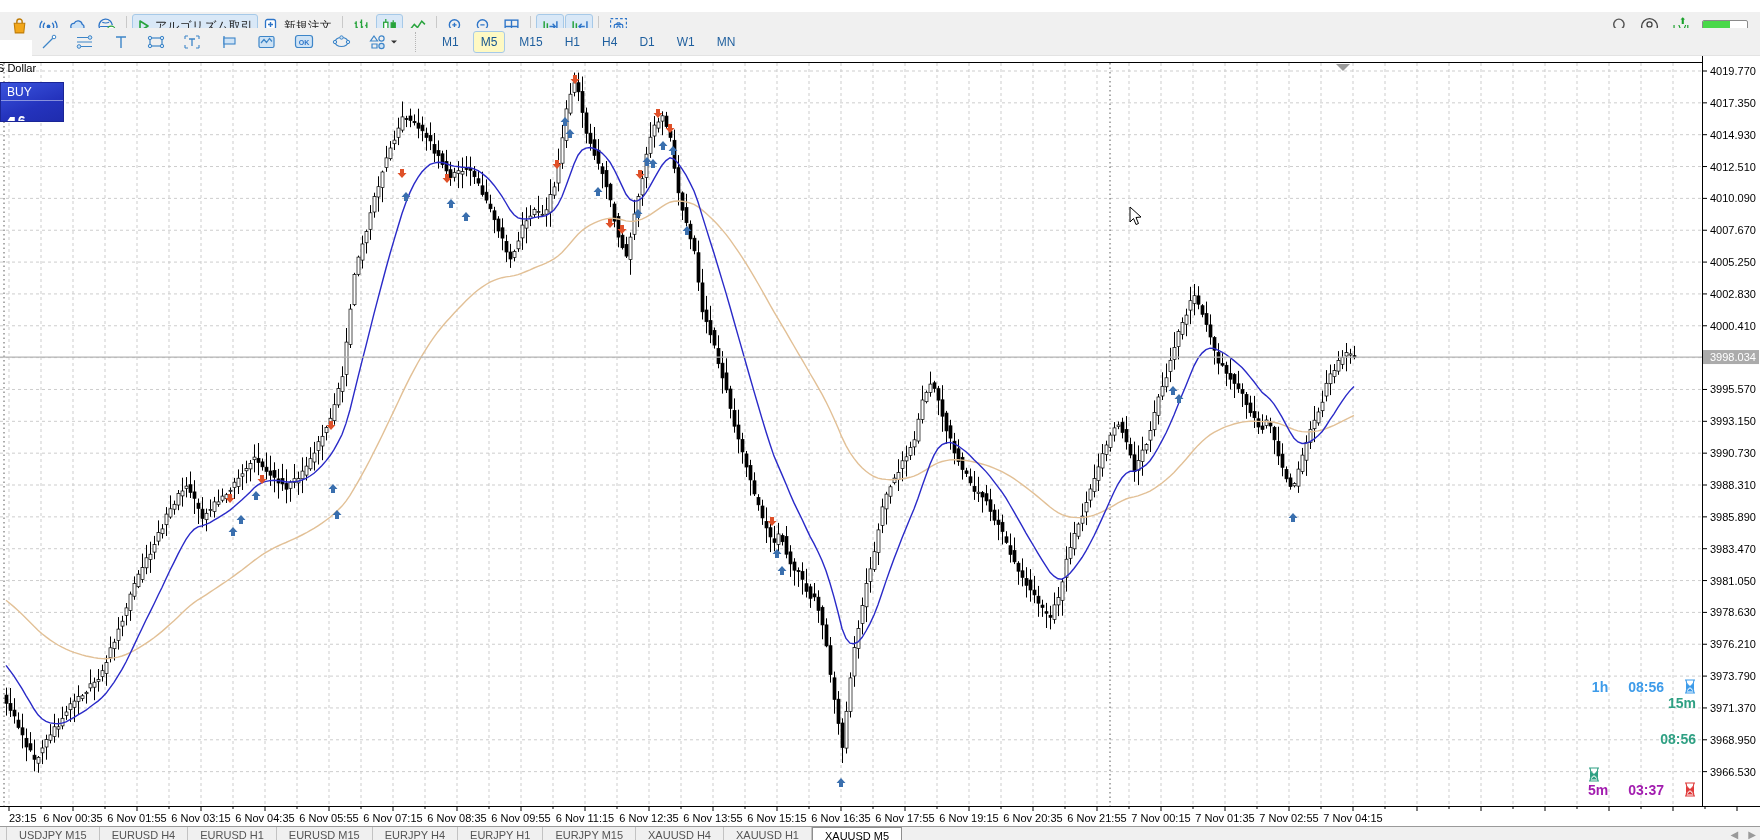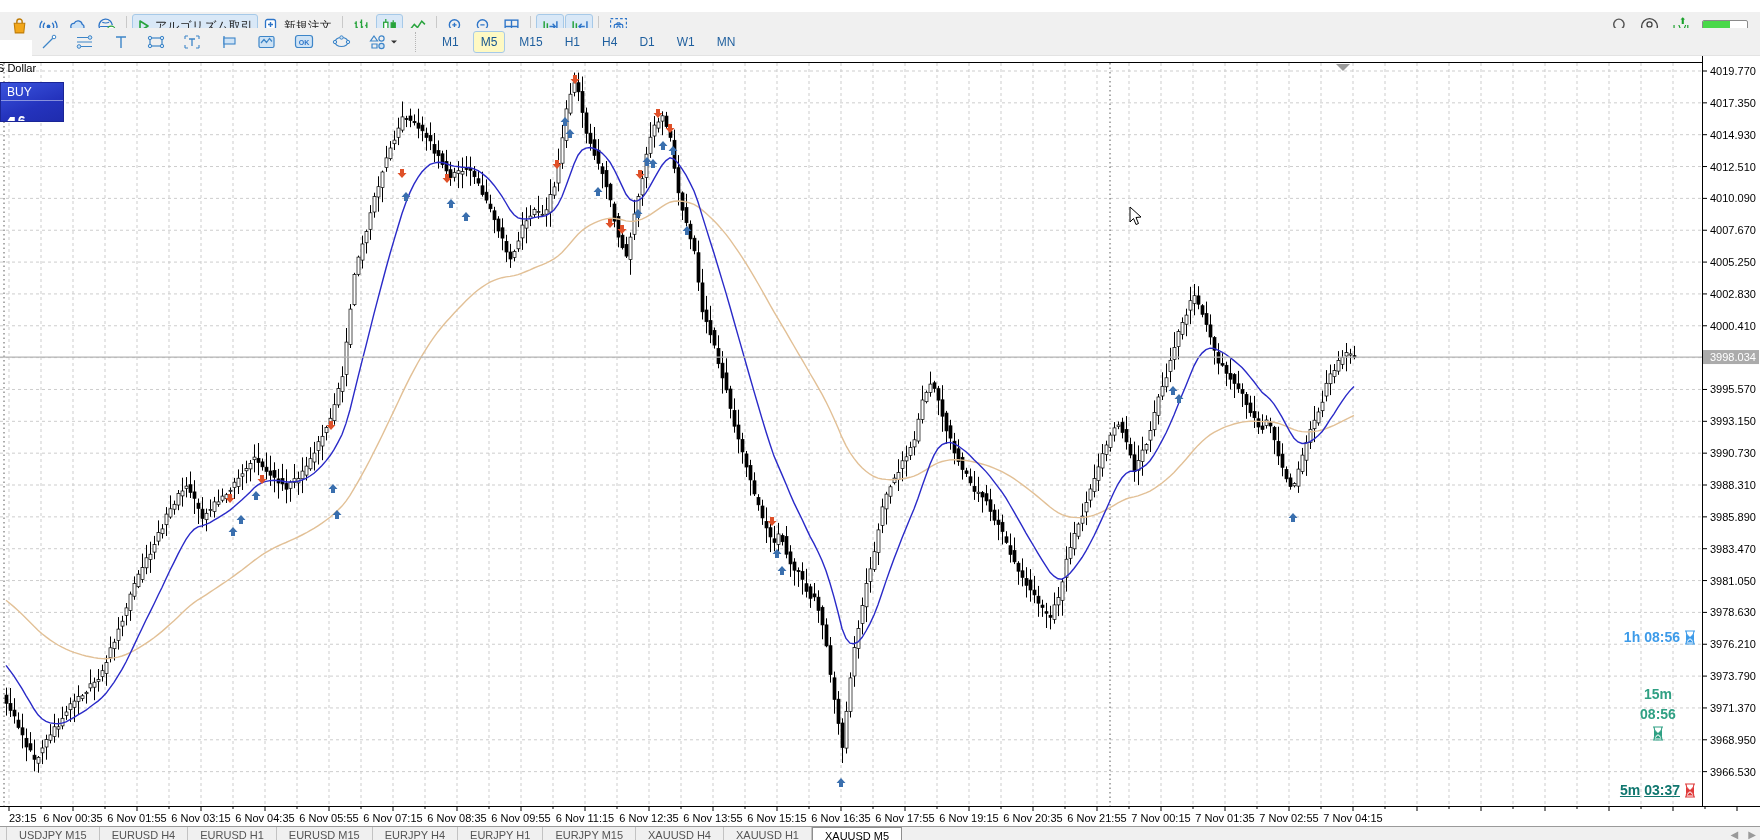--- a/index.html
+++ b/index.html
@@ -28,22 +28,22 @@
   #chart-region { position:absolute; top:56px; left:0; width:1760px; height:770px; background:#fff; }
   #chart-svg { position:absolute; top:0; left:0; }
   #chart-title { position:absolute; top:6px; left:-3px; font-size:11px; color:#000; }
   #buy-panel { position:absolute; top:26px; left:0; width:64px; height:40px;
                background:linear-gradient(160deg,#3a54dd 0%,#2433bd 60%,#1f2cae 100%);
                border:1px solid #1a2596; color:#fff; overflow:hidden; }
   #buy-panel .buy-lab { font-size:12px; padding:2px 0 1px 6px; border-bottom:1px solid rgba(255,255,255,.45); }
   #buy-panel .buy-price { font-size:30px; font-weight:bold; padding-left:0; line-height:40px; }
   #buy-panel sup { font-size:14px; }
   #timer-box { position:absolute; right:64px; bottom:28px; text-align:right; }
-  .timer-row { display:flex; justify-content:flex-end; align-items:center; gap:4px;
-               font-size:14px; font-weight:bold; line-height:16px;margin-top:41px; }
+  .timer-row { display:flex; justify-content:flex-end; gap:20px;
+               font-size:14px; font-weight:bold; line-height:16px; }
   
   #tabbar { position:absolute; top:826px; left:0; width:1760px; height:20px; background:#f0f0f0;
             border-top:1px solid #9a9a9a; display:flex; align-items:flex-start; padding-left:6px; }
   .tab { height:20px; padding:2px 12px 0 12px; font-size:11px; color:#555; white-space:nowrap;
          border-right:1px solid #c3c3c3; }
   .tab:first-child { border-left:1px solid #c3c3c3; }
   .tab.active { background:#fff; color:#000; border:1px solid #8e8e8e; border-bottom:none; }
   #tab-scroll { position:absolute; right:4px; top:829px; display:flex; gap:10px; color:#9a9a9a; font-size:10px;}
   svg text { font-family:"Liberation Sans", sans-serif; }
 </style>
@@ -864,21 +864,21 @@
           <path d="M1 1 h10 M1 14 h10 M2 1 C2 6 5 6 5.7 7.5 C5 9 2 9 2 14 M10 1 C10 6 7 6 6.3 7.5 C7 9 10 9 10 14 M4 12 h4 l-2 -2 z" stroke="#3d9be9" fill="#3d9be9" stroke-width="1.1"></path>
         </svg>
       </div>
       <div class="timer-row" style="color: rgb(47, 160, 131); flex-direction: column;">
         <span>15m</span>
         <span>08:56</span>
         <svg width="12" height="15" viewBox="0 0 12 15">
           <path d="M1 1 h10 M1 14 h10 M2 1 C2 6 5 6 5.7 7.5 C5 9 2 9 2 14 M10 1 C10 6 7 6 6.3 7.5 C7 9 10 9 10 14 M4 12 h4 l-2 -2 z" stroke="#2fa083" fill="#2fa083" stroke-width="1.1"></path>
         </svg>
       </div>
-      <div class="timer-row" style="color: #0f766e; text-decoration: underline;">
+      <div class="timer-row" style="color: #a21caf;">
         <span>5m</span>
         <span>03:37</span>
         <svg width="12" height="15" viewBox="0 0 12 15">
           <path d="M1 1 h10 M1 14 h10 M2 1 C2 6 5 6 5.7 7.5 C5 9 2 9 2 14 M10 1 C10 6 7 6 6.3 7.5 C7 9 10 9 10 14 M4 12 h4 l-2 -2 z" stroke="#e03b3b" fill="#e03b3b" stroke-width="1.1"></path>
         </svg>
       </div>
     </div>
 </div>
 
 <div id="tabbar">

